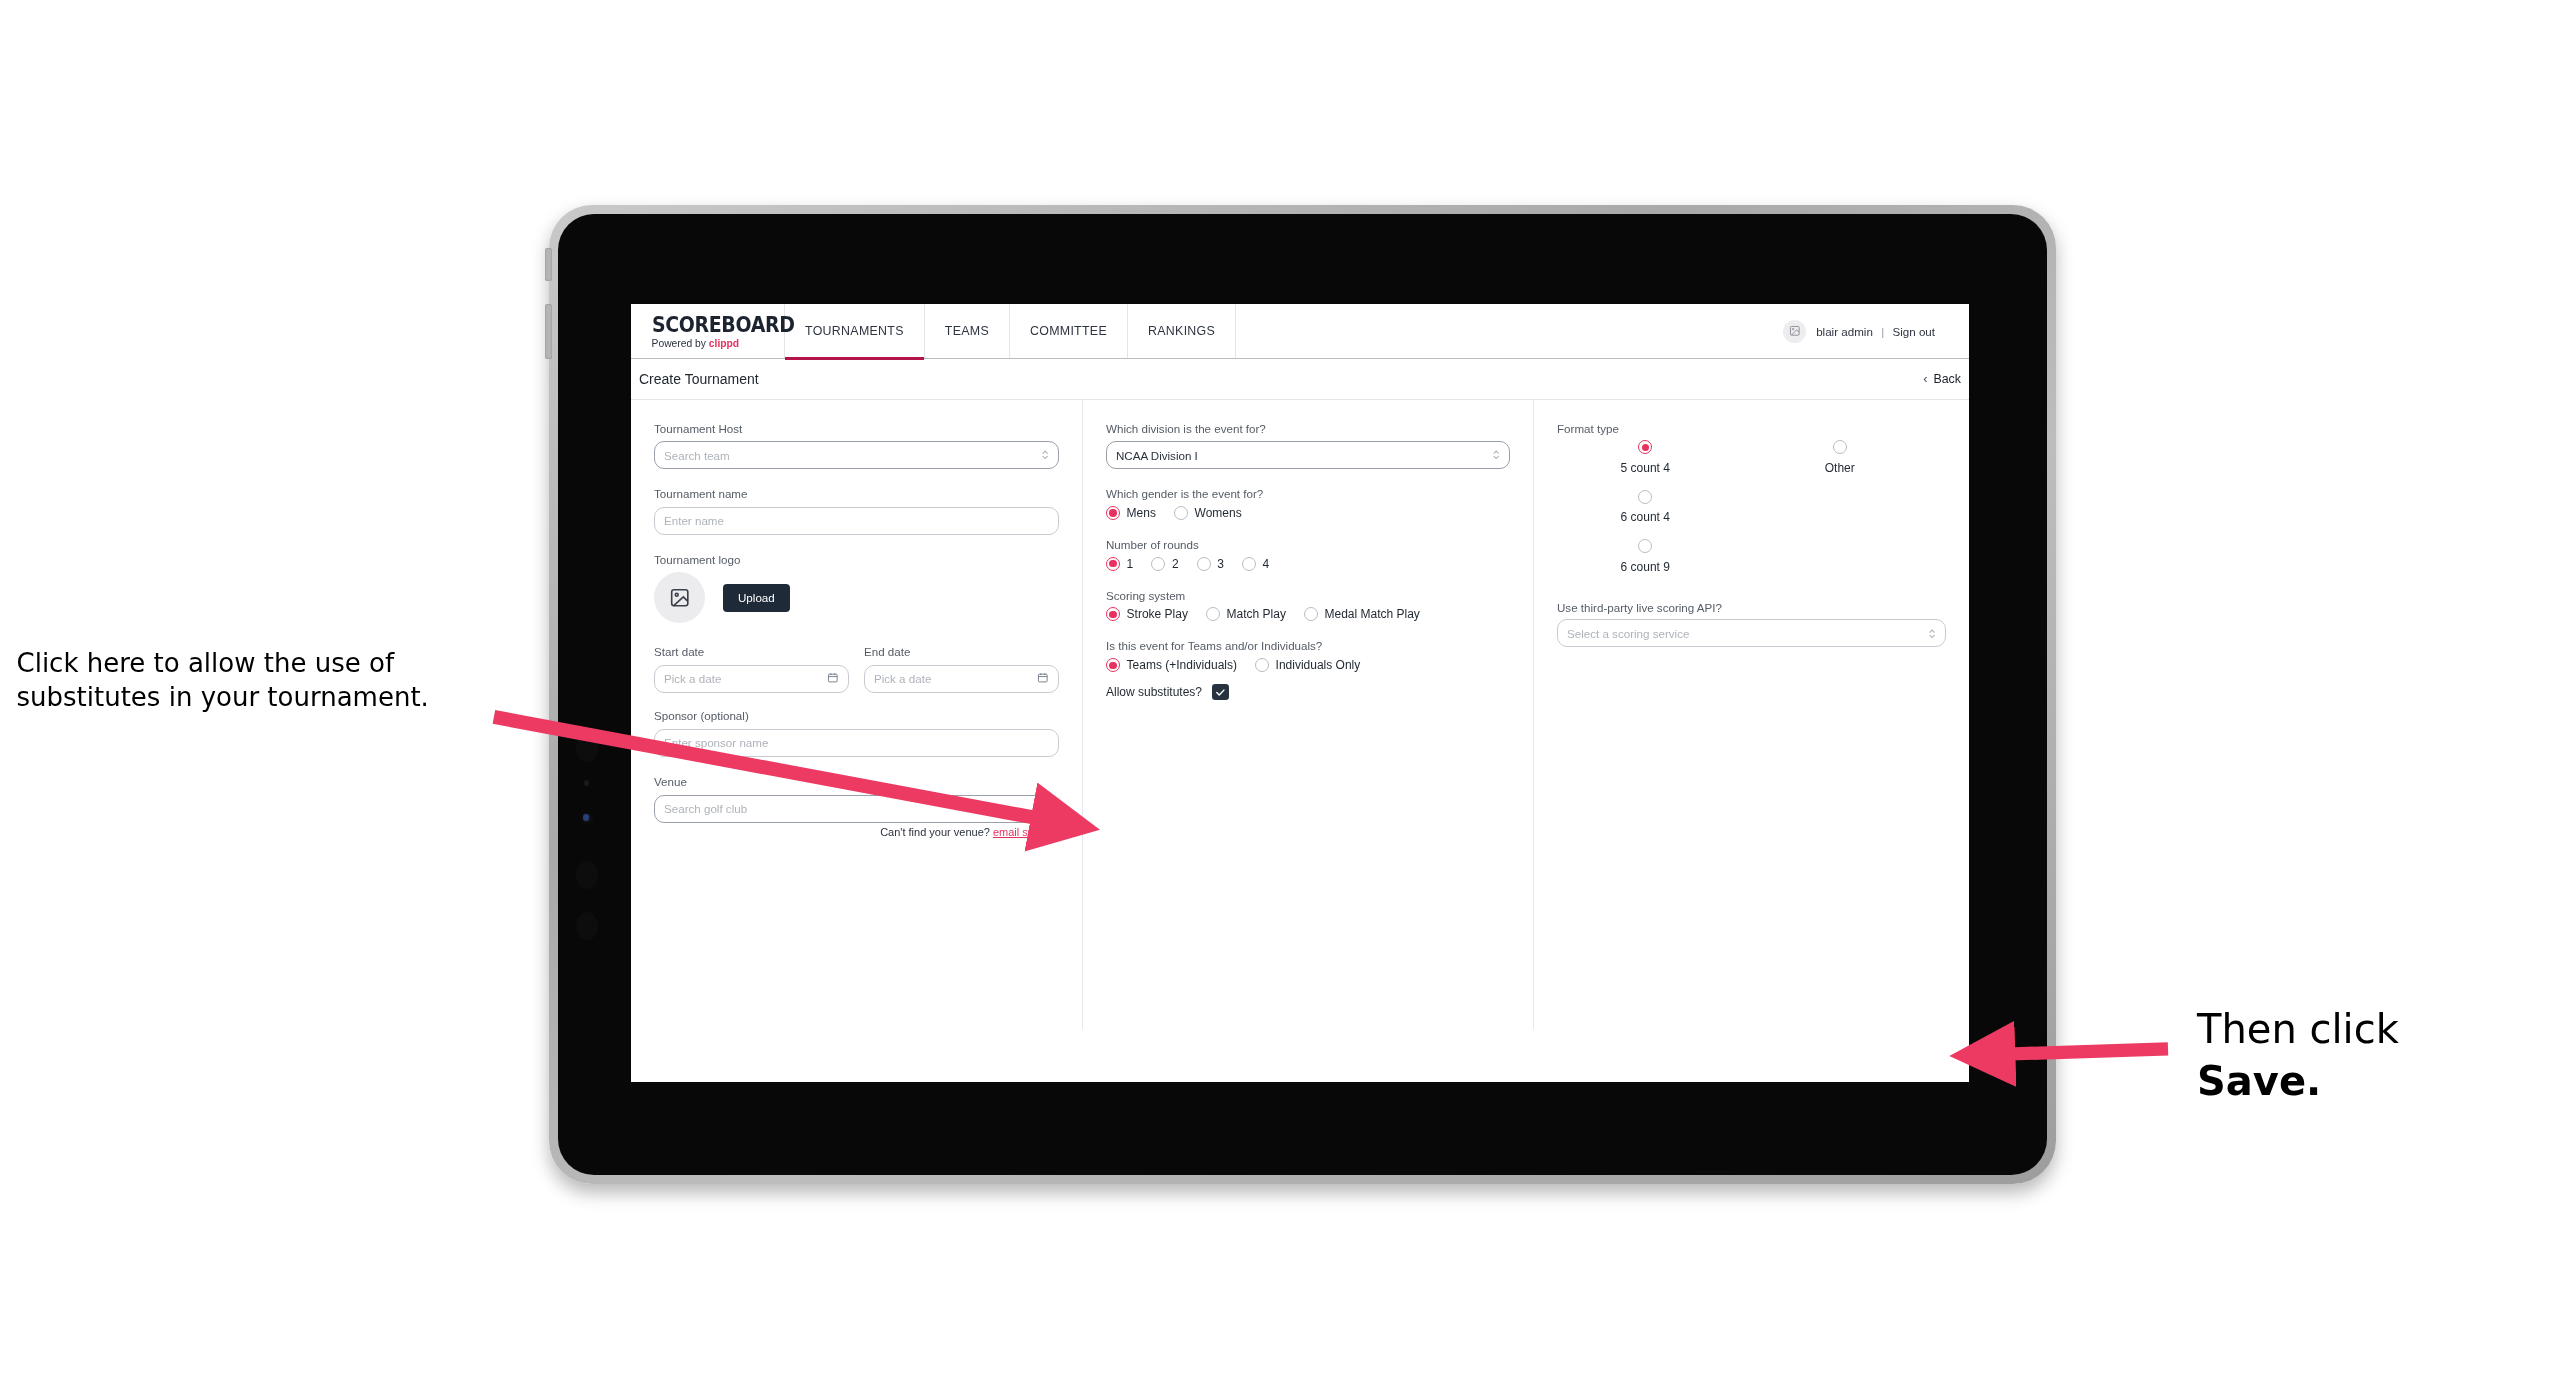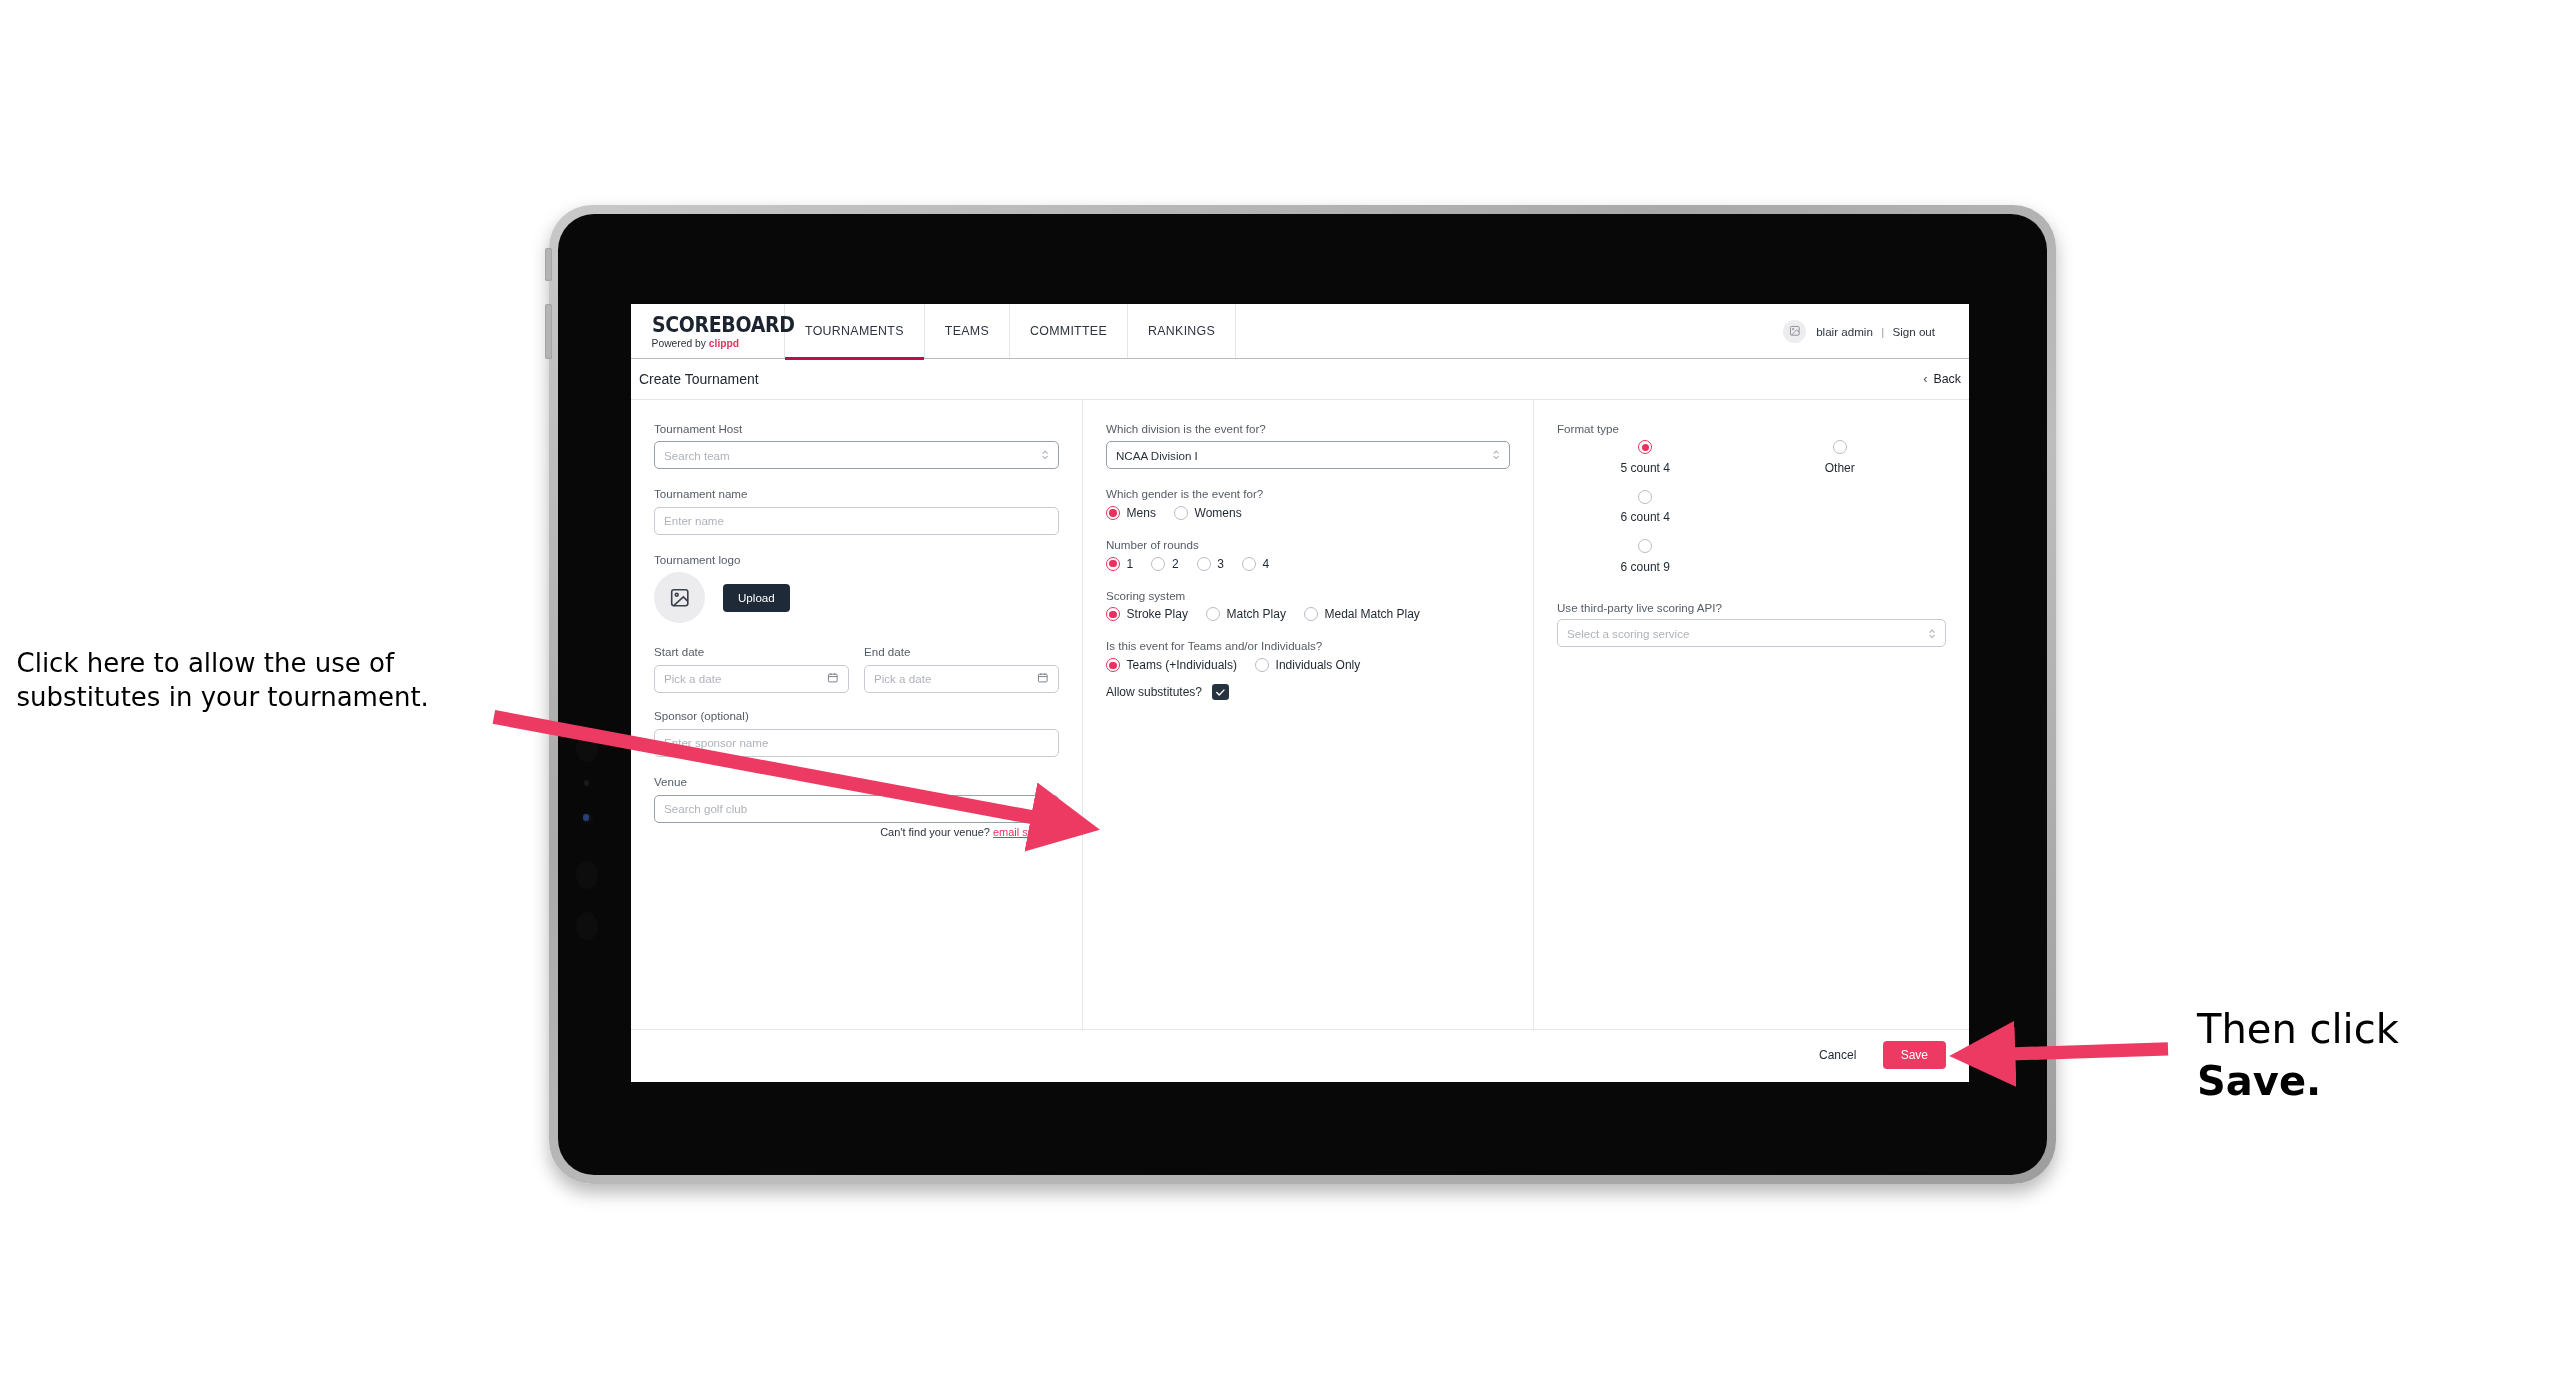--- a/index.html
+++ b/index.html
@@ -125,21 +125,21 @@
   .col-2 { width: 451px; border-left:0.8px solid #e4e6e9; }
   .col-3 { flex: 1; border-left:0.8px solid #e4e6e9; }
 
   .fieldlabel {
     font-size: 11.6px; color: #555c66; margin-bottom: 6.6px;
   }
   .fieldlabel.tight { margin-bottom: 5.8px; }
 
   .input {
     width: 100%; height: 28px;
-    border: 0.8px solid #9aa0a8; border-radius: 5px;
+    border: 0.8px solid #9aa0a8; border-radius: 10px;
     background:#fff;
     display:flex; align-items:center;
     padding: 0 9px;
     font-size: 11.6px; color:#aeb3ba;
     position: relative;
     cursor: text;
   }
   .input.soft { border-color:#c7cbd1; }
   .input .val { color:#2b323c; }
   .sel-caret {
@@ -487,24 +487,20 @@
           <span class="sel-caret">
             <svg width="8.3" height="11.6" viewBox="0 0 10 14" fill="none" stroke="currentColor" stroke-width="1.4">
                 <path d="M2 5.5L5 2.5l3 3"></path>
                 <path d="M2 8.5l3 3 3-3"></path>
               </svg>
           </span>
         </div>
       </div>
     </div>
 
-    <div class="app-footer">
-      <button class="btn-cancel">Cancel</button>
-      <button class="btn-save">Save</button>
-    </div>
   </div>
 
   <svg class="arrows" viewBox="0 0 3119 1678" width="2576" height="1386">
     <defs>
       <marker id="ah" markerWidth="5" markerHeight="5" refX="2.2" refY="2.5" orient="auto">
         <path d="M0,0 L5,2.5 L0,5 z" fill="#ec3a63"></path>
       </marker>
     </defs>
     <line x1="598" y1="868" x2="1285" y2="996" stroke="#ec3a63" stroke-width="17" marker-end="url(#ah)"></line>
     <line x1="2625" y1="1270" x2="2405" y2="1277" stroke="#ec3a63" stroke-width="16" marker-end="url(#ah)"></line>

